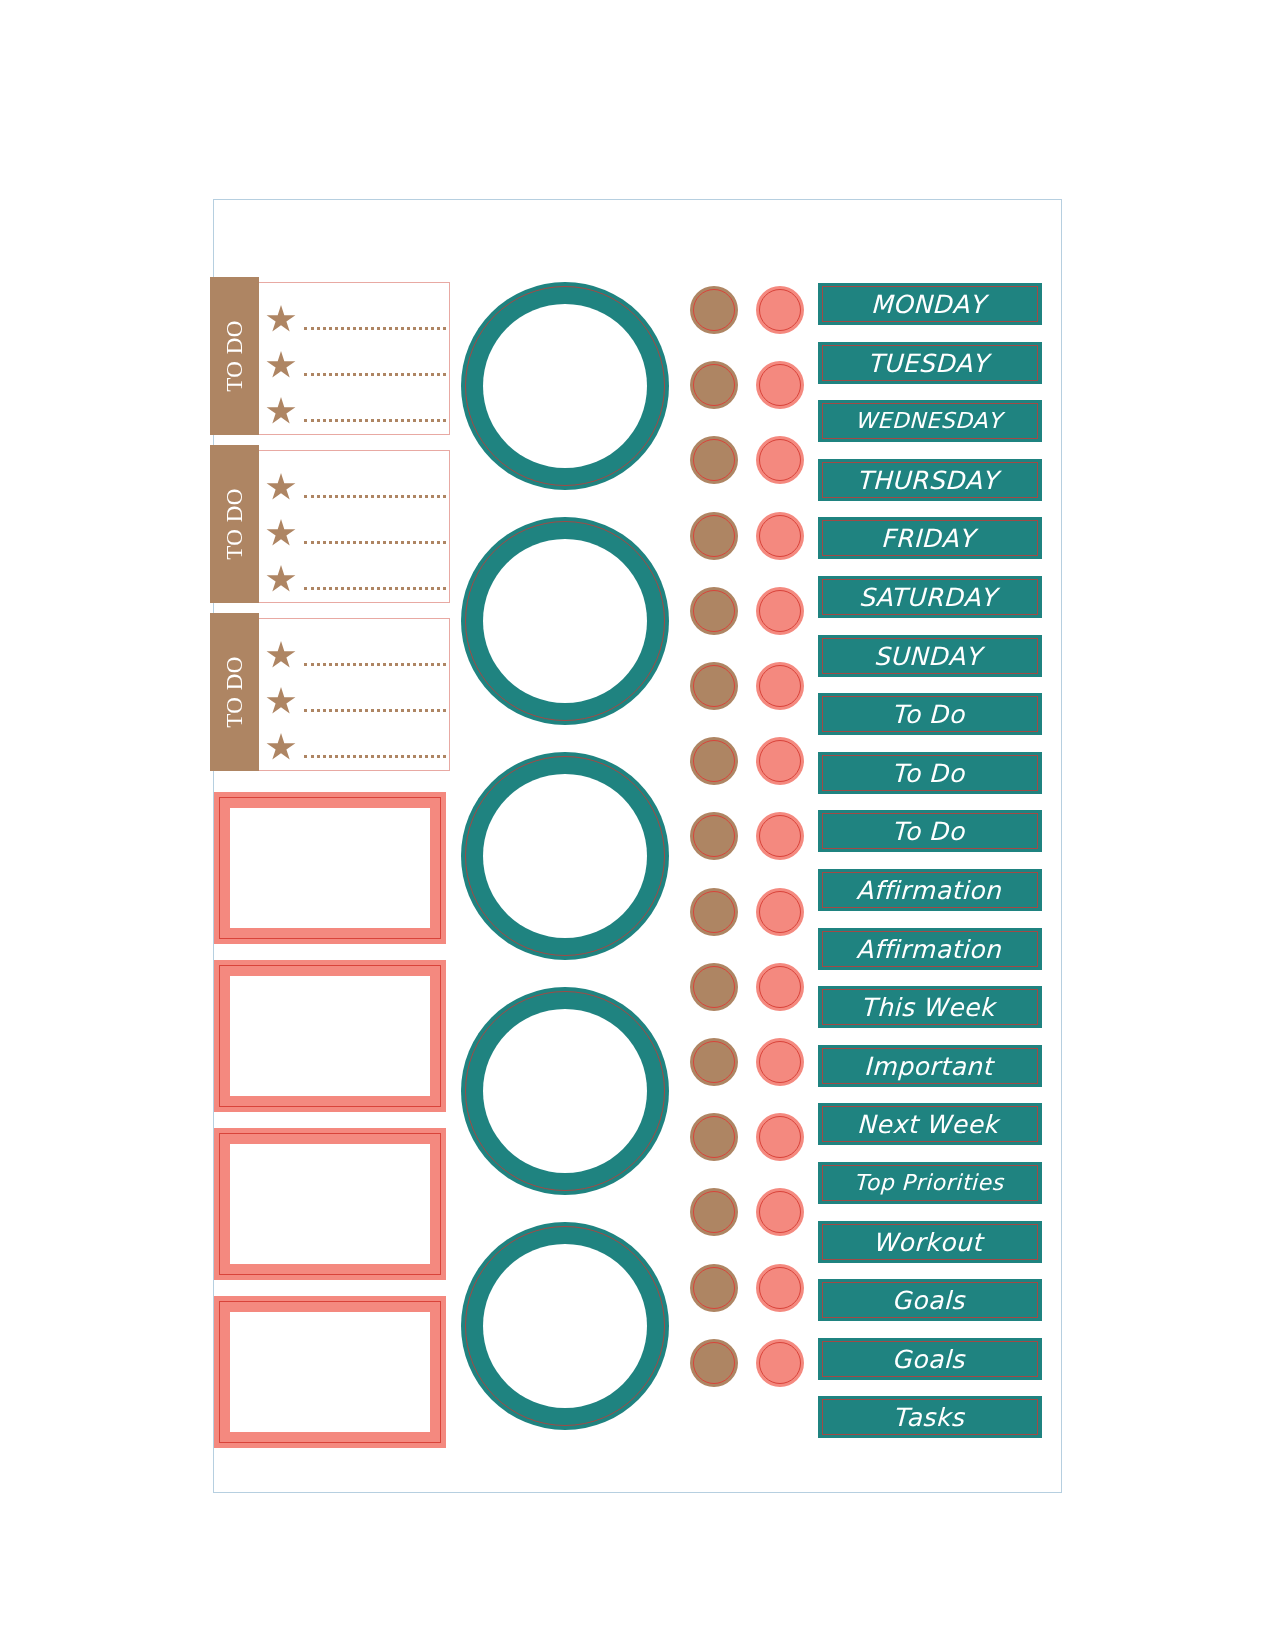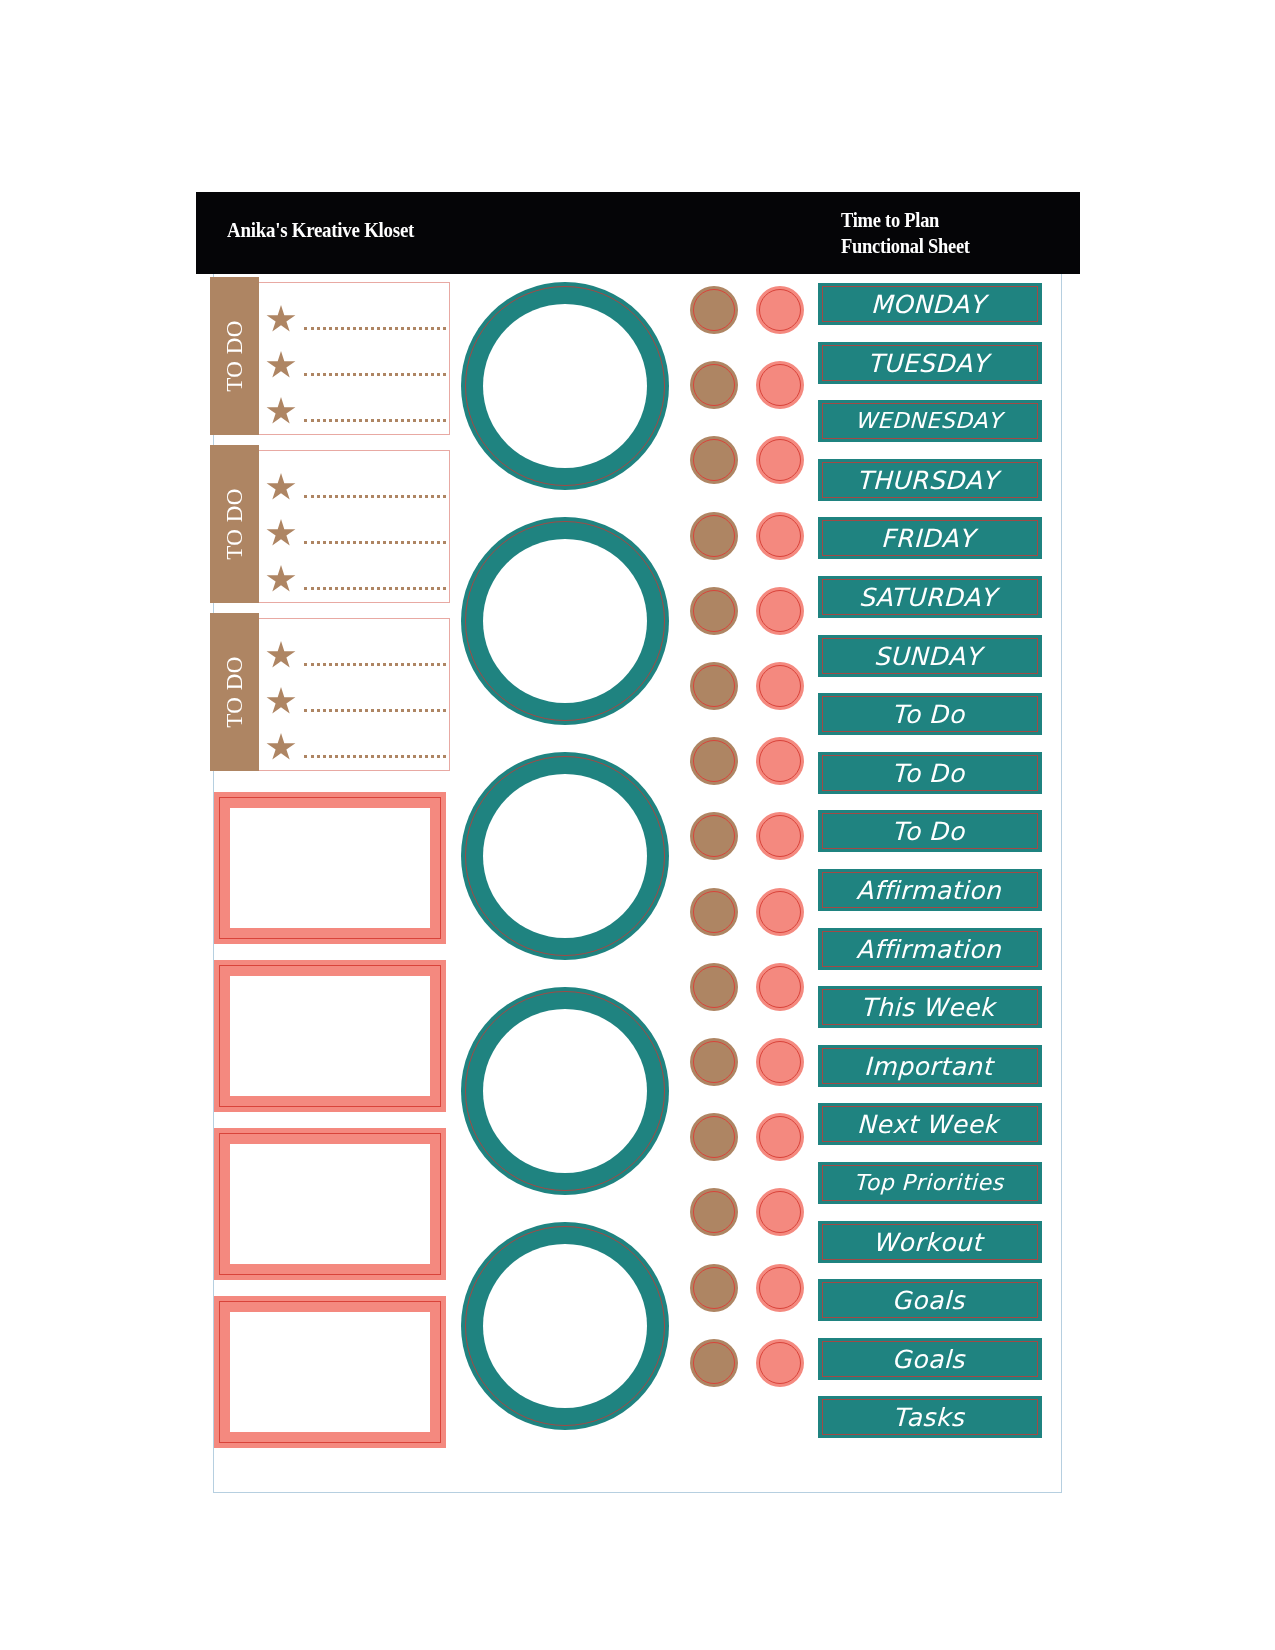--- a/index.html
+++ b/index.html
@@ -243,27 +243,20 @@
   }
   .strip-text.small { font-size: 22px; }
 </style>
 </head>
 <body>
 
 <div id="sheet">
 
   <div id="page-trim"></div>
 
-  <div id="header">
-    <div id="brand-title">Anika's Kreative Kloset</div>
-    <div id="sheet-title">
-      <div>Time to Plan</div>
-      <div>Functional Sheet</div>
-    </div>
-  </div>
 
   <div id="body-area">
 
     <div id="todo-boxes">
         <div class="todo-box" style="top: 8px;">
           <div class="todo-cut"></div>
           <div class="todo-tab">
             <div class="todo-tab-label">TO DO</div>
           </div>
           <div class="todo-rows">

